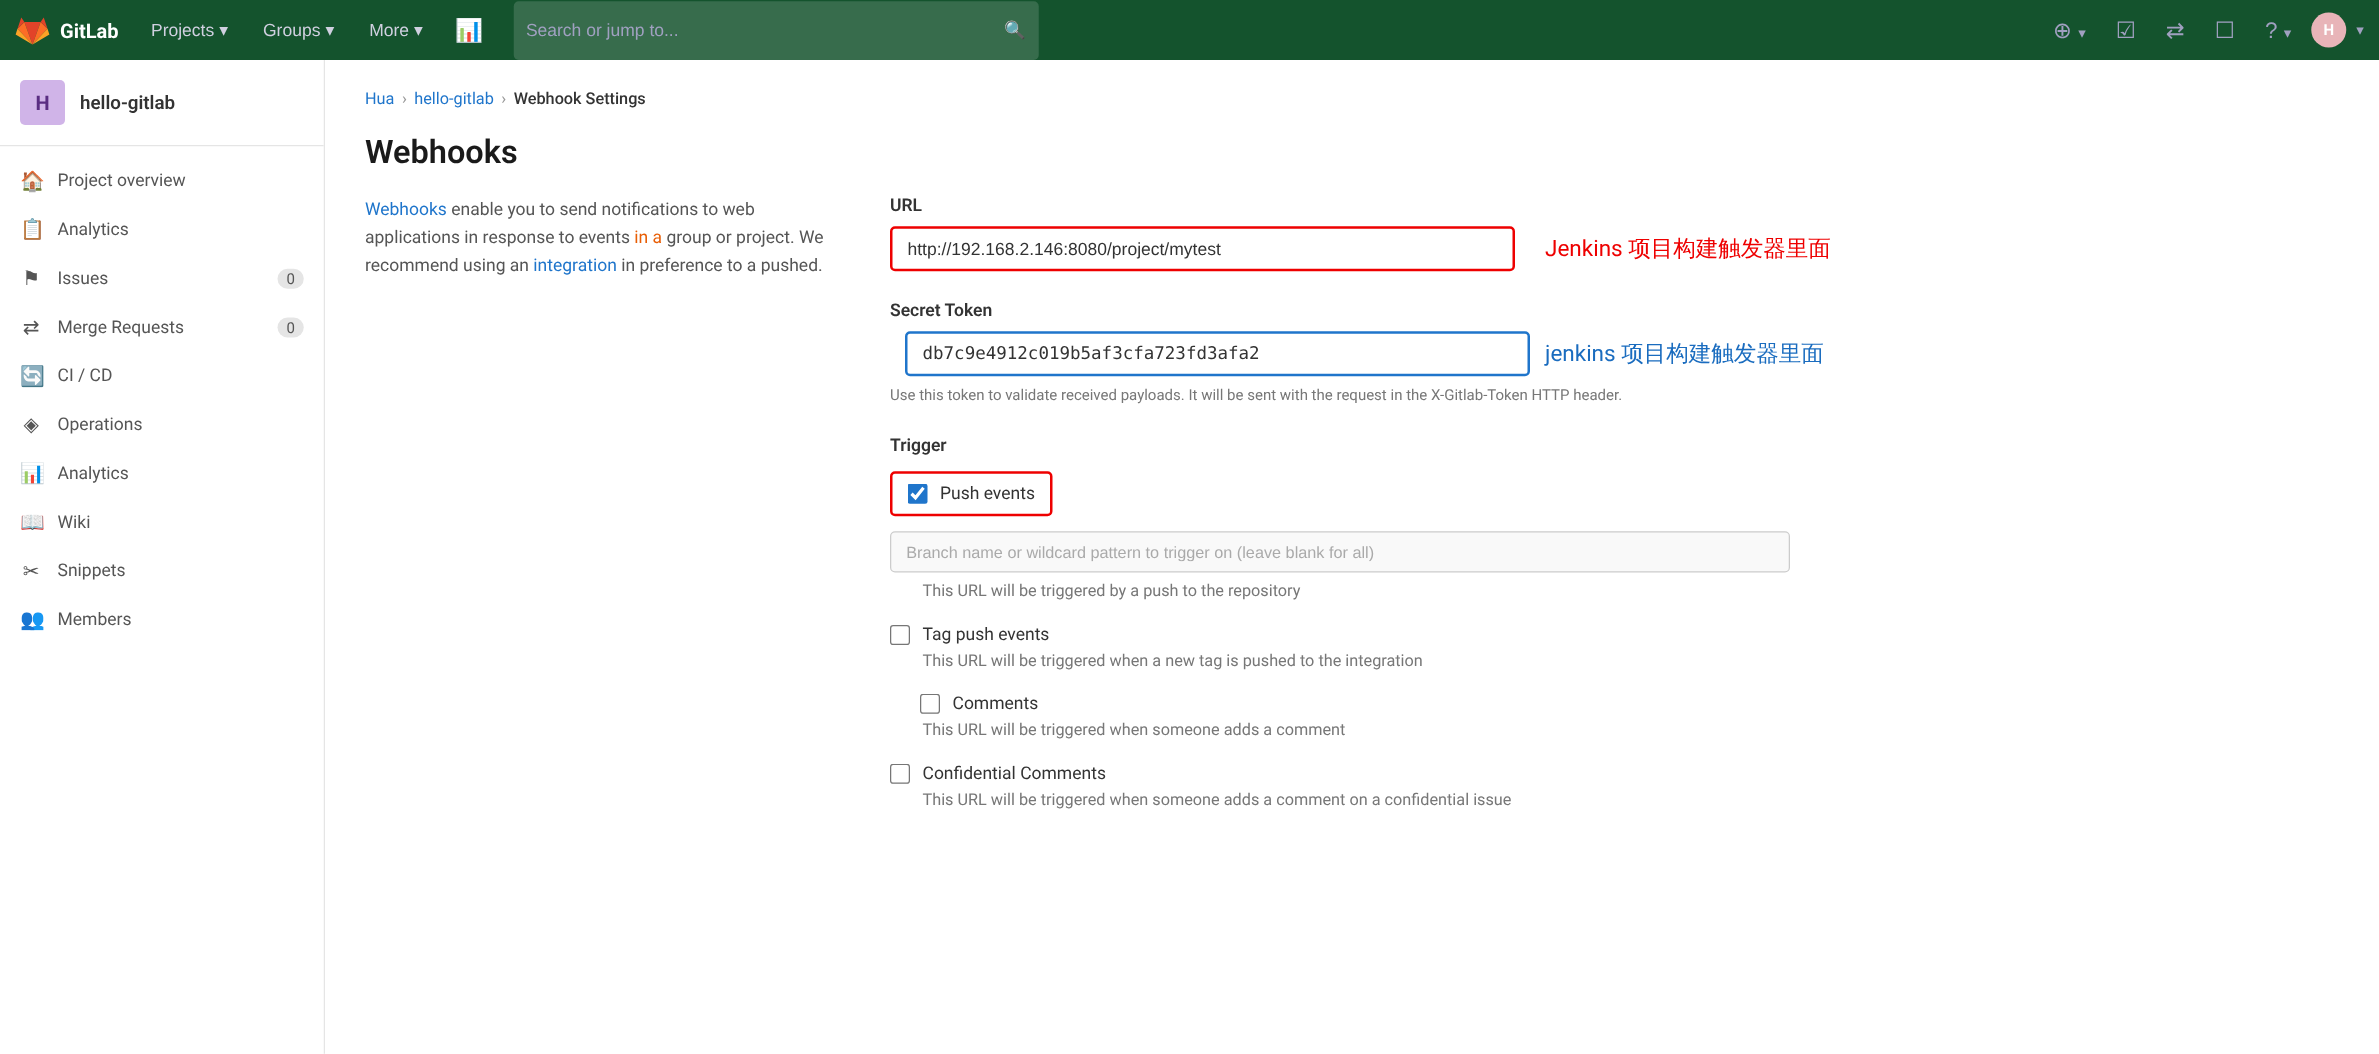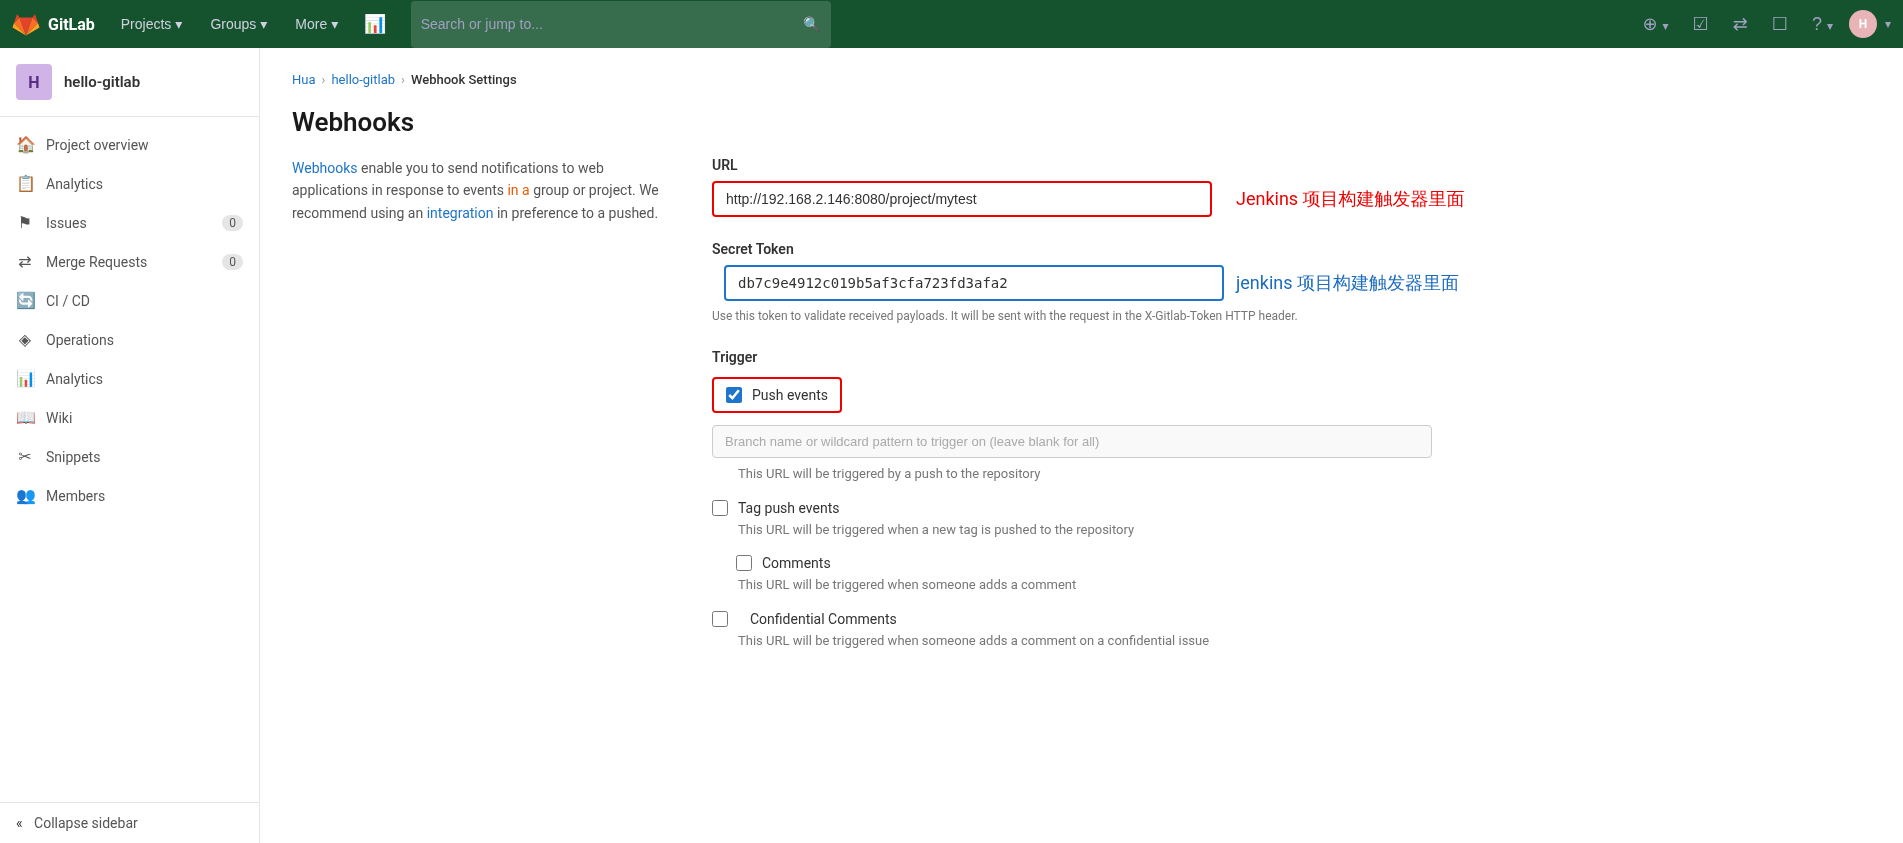--- a/index.html
+++ b/index.html
@@ -394,24 +394,20 @@
       <a class="sidebar-item">
         <span class="sidebar-item-icon">✂</span>
         <span>Snippets</span>
       </a>
       <a class="sidebar-item">
         <span class="sidebar-item-icon">👥</span>
         <span>Members</span>
       </a>
     </nav>
 
-    <div class="sidebar-collapse">
-      <span>«</span>
-      <span style="margin-left:8px; font-size:14px; color:#555;">Collapse sidebar</span>
-    </div>
   </aside>
 
   <main class="main-content">
 
     <div class="breadcrumb">
       <a href="#">Hua</a>
       <span class="breadcrumb-sep">›</span>
       <a href="#">hello-gitlab</a>
       <span class="breadcrumb-sep">›</span>
       <span class="breadcrumb-current">Webhook Settings</span>
@@ -463,33 +459,33 @@
               <input type="text" class="trigger-branch-input" placeholder="Branch name or wildcard pattern to trigger on (leave blank for all)" style="max-width: 720px; display: block;">
               <p class="trigger-desc">This URL will be triggered by a push to the repository</p>
             </div>
           </div>
 
           <div class="trigger-item">
             <div style="display:flex; align-items:center; gap:10px; margin-bottom:4px;">
               <input type="checkbox" class="trigger-checkbox" style="">
               <span class="trigger-event-name">Tag push events</span>
             </div>
-            <p class="trigger-desc">This URL will be triggered when a new tag is pushed to the repository</p>
+            <p class="trigger-desc">This URL will be triggered when a new tag is pushed to the integration</p>
           </div>
 
           <div class="trigger-item">
             <div style="display:flex; align-items:center; gap:10px; margin-bottom:4px;padding-left:24px;">
               <input type="checkbox" class="trigger-checkbox" style="">
               <span class="trigger-event-name">Comments</span>
             </div>
             <p class="trigger-desc">This URL will be triggered when someone adds a comment</p>
           </div>
 
           <div class="trigger-item">
-            <div style="display:flex; align-items:flex-start; gap:22px; margin-bottom:4px;">
+            <div style="display:flex; align-items:flex-start; gap:10px; margin-bottom:4px;">
               <input type="checkbox" class="trigger-checkbox" style="">
               <span class="trigger-event-name">Confidential Comments</span>
             </div>
             <p class="trigger-desc">This URL will be triggered when someone adds a comment on a confidential issue</p>
           </div>
 
         </div>
       </div>
     </div>
 

